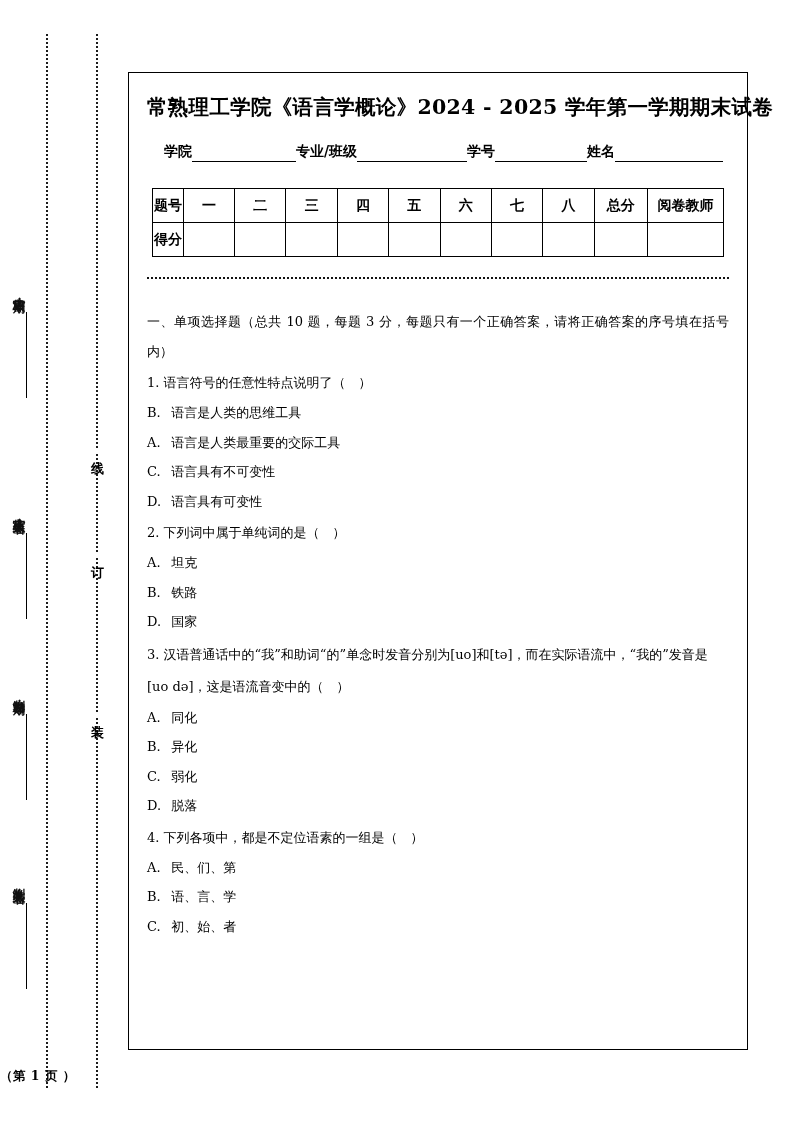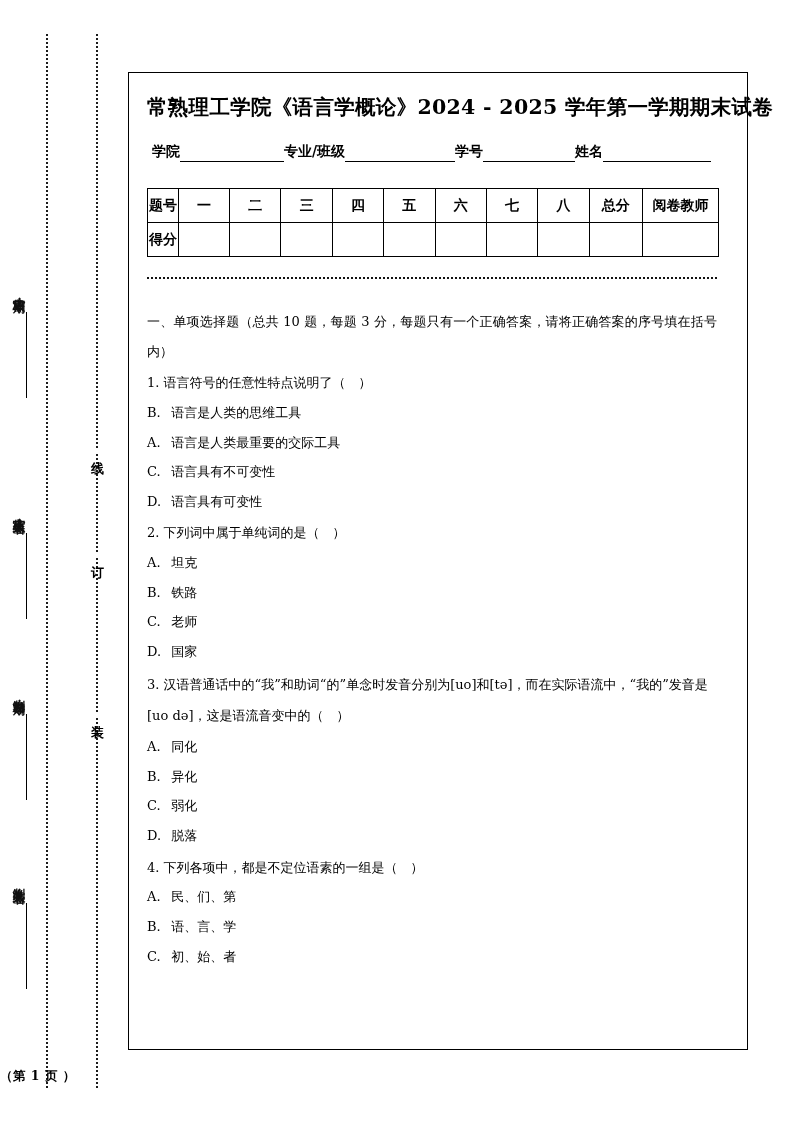--- a/index.html
+++ b/index.html
@@ -75,21 +75,21 @@
   .mark-xian { top: 448px; }
   .mark-ding { top: 552px; }
   .mark-zhuang { top: 712px; }
 
   
   .frame {
     position: absolute;
     left: 128px; top: 72px;
     width: 620px; height: 978px;
     border: 1.6px solid #000;
-    padding: 14px 30px 0 18px;
+    padding: 14px 18px 0 18px;
   }
 
   .exam-title {
     text-align: center;
     font-size: 20.5px;
     font-weight: 700;
     letter-spacing: 0.3px;
     white-space: nowrap;
     margin: 6px 0 0 0;
     font-family: "DejaVu Serif", "Liberation Serif", serif;
@@ -288,24 +288,20 @@
       </div>
       <div class="opt">
         <span class="tag">A.</span>
         <span>坦克</span>
       </div>
       <div class="opt">
         <span class="tag">B.</span>
         <span>铁路</span>
       </div>
       <div class="opt">
-        <span class="tag">C.</span>
-        <span>老师</span>
-      </div>
-      <div class="opt">
         <span class="tag">D.</span>
         <span>国家</span>
       </div>
 
       <div class="q-stem tall">
         <span>3.</span>
         <span>汉语普通话中的“我”和助词“的”单念时发音分别为[uo]和[tə]，而在实际语流中，“我的”发音是[uo də]，这是语流音变中的（　）</span>
       </div>
       <div class="opt">
         <span class="tag">A.</span>

